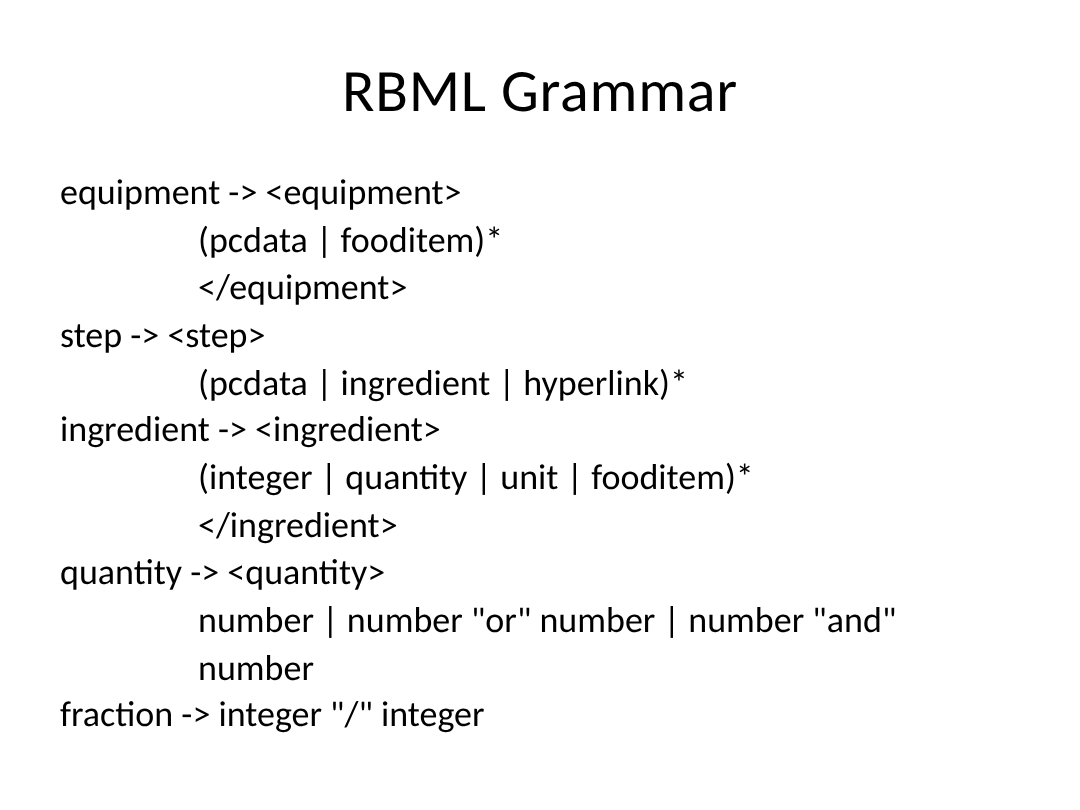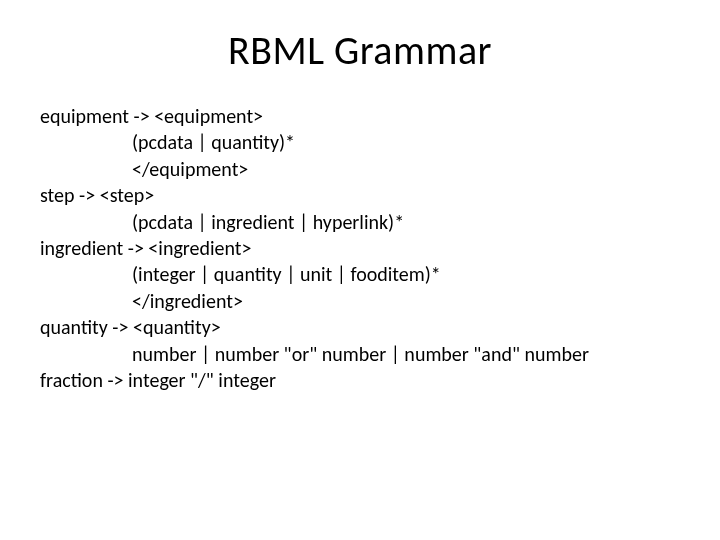--- a/index.html
+++ b/index.html
@@ -1,30 +1,30 @@
 <!DOCTYPE html>
 <html><head>
 <meta charset="utf-8">
 <style>
   * { margin: 0; padding: 0; box-sizing: border-box; }
   html, body { width: 720px; height: 540px; background: #fff; font-family: Calibri, "Segoe UI", Arial, sans-serif; color: #000; }
   .slide { width: 720px; height: 540px; position: relative; padding: 20px 40px 40px 40px; }
-  .title { font-size: 40px; font-weight: 400; text-align: center; margin-top: 6px; margin-bottom: 28px; letter-spacing: 0.5px; }
-  .grammar { font-size: 20px; line-height: 1.32; }
+  .title { font-size: 40px; font-weight: 400; text-align: center; margin-top: 16px; margin-bottom: 28px; letter-spacing: 0.5px; }
+  .grammar { font-size: 24px; line-height: 1.32; }
   .rule-head { }
   .rule-body { padding-left: 92px; }
 </style>
 </head>
 <body>
 
 <div class="slide">
   <h1 class="title">RBML Grammar</h1>
   <div class="grammar">
     <div class="rule-head">equipment -&gt; &lt;equipment&gt;</div>
-    <div class="rule-body">(pcdata | quantity)*</div>
+    <div class="rule-body">(pcdata | fooditem)*</div>
     <div class="rule-body">&lt;/equipment&gt;</div>
 
     <div class="rule-head">step -&gt; &lt;step&gt;</div>
     <div class="rule-body">(pcdata | ingredient | hyperlink)*</div>
 
     <div class="rule-head">ingredient -&gt; &lt;ingredient&gt;</div>
     <div class="rule-body">(integer | quantity | unit | fooditem)*</div>
     <div class="rule-body">&lt;/ingredient&gt;</div>
 
     <div class="rule-head">quantity -&gt; &lt;quantity&gt;</div>

